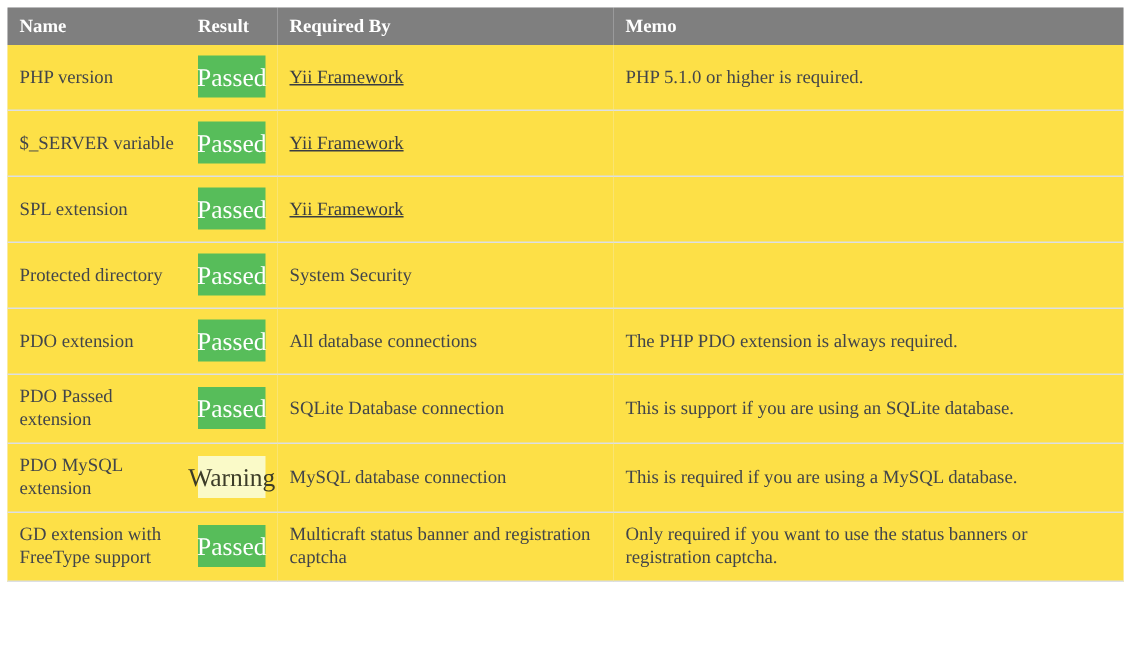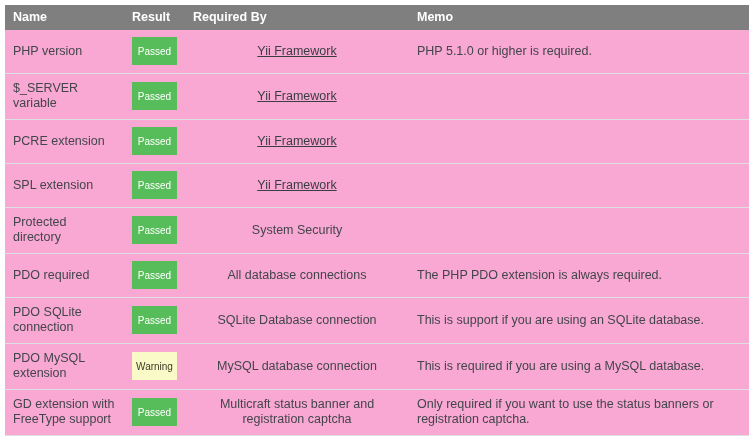--- a/index.html
+++ b/index.html
@@ -10,20 +10,21 @@
     background: #ffffff;
     font-family: "Liberation Sans", sans-serif;
     overflow: hidden;
   }
   #page {
     position: relative;
     width: 756px;
     height: 316px;
     background: #ffffff;
     box-sizing: border-box;
+    font-family: Liberation Serif, serif;
   }
   .req-table {
     position: absolute;
     left: 5px;
     top: 5px;
     width: 744px;
     border-collapse: collapse;
     table-layout: fixed;
     background: #eef0f4;
     font-size: 12.5px;
@@ -34,21 +35,21 @@
     font-weight: bold;
     font-size: 12.5px;
     text-align: left;
     padding: 5px 8px 6px 8px;
     height: 13px;
     line-height: 14px;
     vertical-align: middle;
     border: none;
   }
   .req-table tbody td {
-    background: #f9a8d4;
+    background: #fde047;
     color: #42454a;
     padding: 7px 8px 8px 8px;
     vertical-align: middle;
     line-height: 15px;
     border-top: 1px solid #ffffff;
     border-bottom: 1px solid #dcdfe4;
     font-size: 12.5px;
   }
   .req-table tbody tr:first-child td {
     border-top: none;
@@ -70,32 +71,32 @@
     background: transparent;
   }
   .result-box {
     display: flex;
     align-items: center;
     justify-content: center;
     width: 100%;
     height: 100%;
     min-height: 28px;
     box-sizing: border-box;
-    font-size: 10px;
+    font-size: 17px;
     line-height: 15px;
   }
   .result-passed {
     background: #57bd5a;
     color: #ffffff;
   }
   .result-warning {
     background: #fafac8;
     color: #3c3c28;
   }
-  td.cell-req { padding-left: 9px; text-align: center; }
+  td.cell-req { padding-left: 9px; }
   td.cell-memo { padding-left: 8px; }
 
   .yii-link {
     color: #3a3d42;
     text-decoration: underline;
     cursor: pointer;
   }
   .plain-text { color: #42454a; }
 </style>
 </head>
@@ -128,53 +129,45 @@
         </tr>
         <tr>
           <td class="cell-name">$_SERVER variable</td>
           <td class="cell-result">
             <div class="result-box result-passed">Passed</div>
           </td>
           <td class="cell-req"><span class="yii-link">Yii Framework</span></td>
           <td class="cell-memo"></td>
         </tr>
         <tr>
-          <td class="cell-name">PCRE extension</td>
-          <td class="cell-result">
-            <div class="result-box result-passed">Passed</div>
-          </td>
-          <td class="cell-req"><span class="yii-link">Yii Framework</span></td>
-          <td class="cell-memo"></td>
-        </tr>
-        <tr>
           <td class="cell-name">SPL extension</td>
           <td class="cell-result">
             <div class="result-box result-passed">Passed</div>
           </td>
           <td class="cell-req"><span class="yii-link">Yii Framework</span></td>
           <td class="cell-memo"></td>
         </tr>
         <tr>
           <td class="cell-name">Protected directory</td>
           <td class="cell-result">
             <div class="result-box result-passed">Passed</div>
           </td>
           <td class="cell-req"><span class="plain-text">System Security</span></td>
           <td class="cell-memo"></td>
         </tr>
         <tr>
-          <td class="cell-name">PDO required</td>
+          <td class="cell-name">PDO extension</td>
           <td class="cell-result">
             <div class="result-box result-passed">Passed</div>
           </td>
           <td class="cell-req"><span class="plain-text">All database connections</span></td>
           <td class="cell-memo">The PHP PDO extension is always required.</td>
         </tr>
         <tr>
-          <td class="cell-name">PDO SQLite connection</td>
+          <td class="cell-name">PDO Passed extension</td>
           <td class="cell-result">
             <div class="result-box result-passed">Passed</div>
           </td>
           <td class="cell-req"><span class="plain-text">SQLite Database connection</span></td>
           <td class="cell-memo">This is support if you are using an SQLite database.</td>
         </tr>
         <tr>
           <td class="cell-name">PDO MySQL extension</td>
           <td class="cell-result">
             <div class="result-box result-warning">Warning</div>

